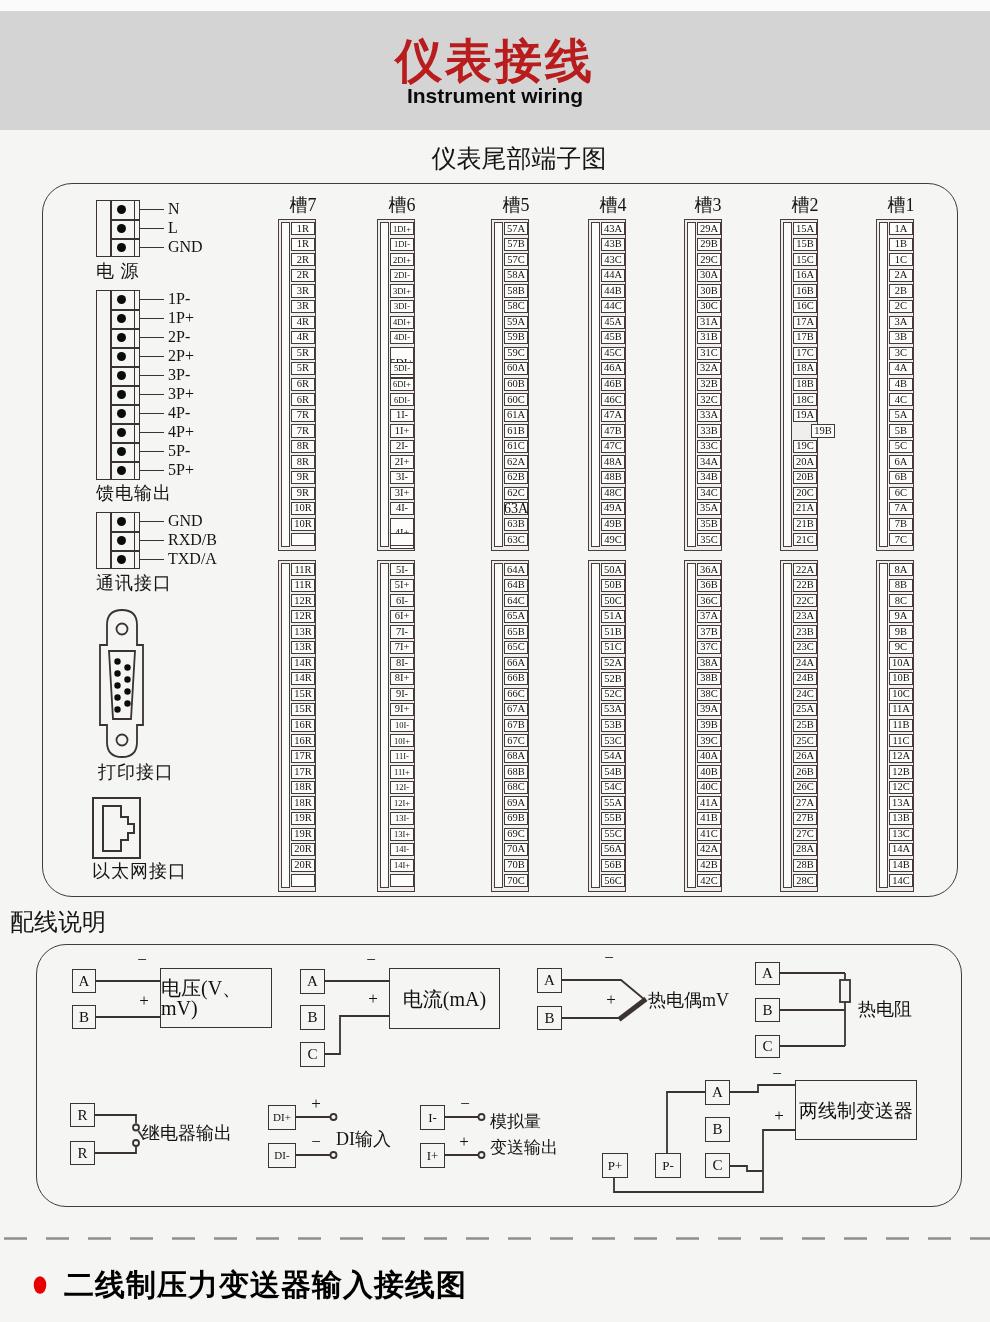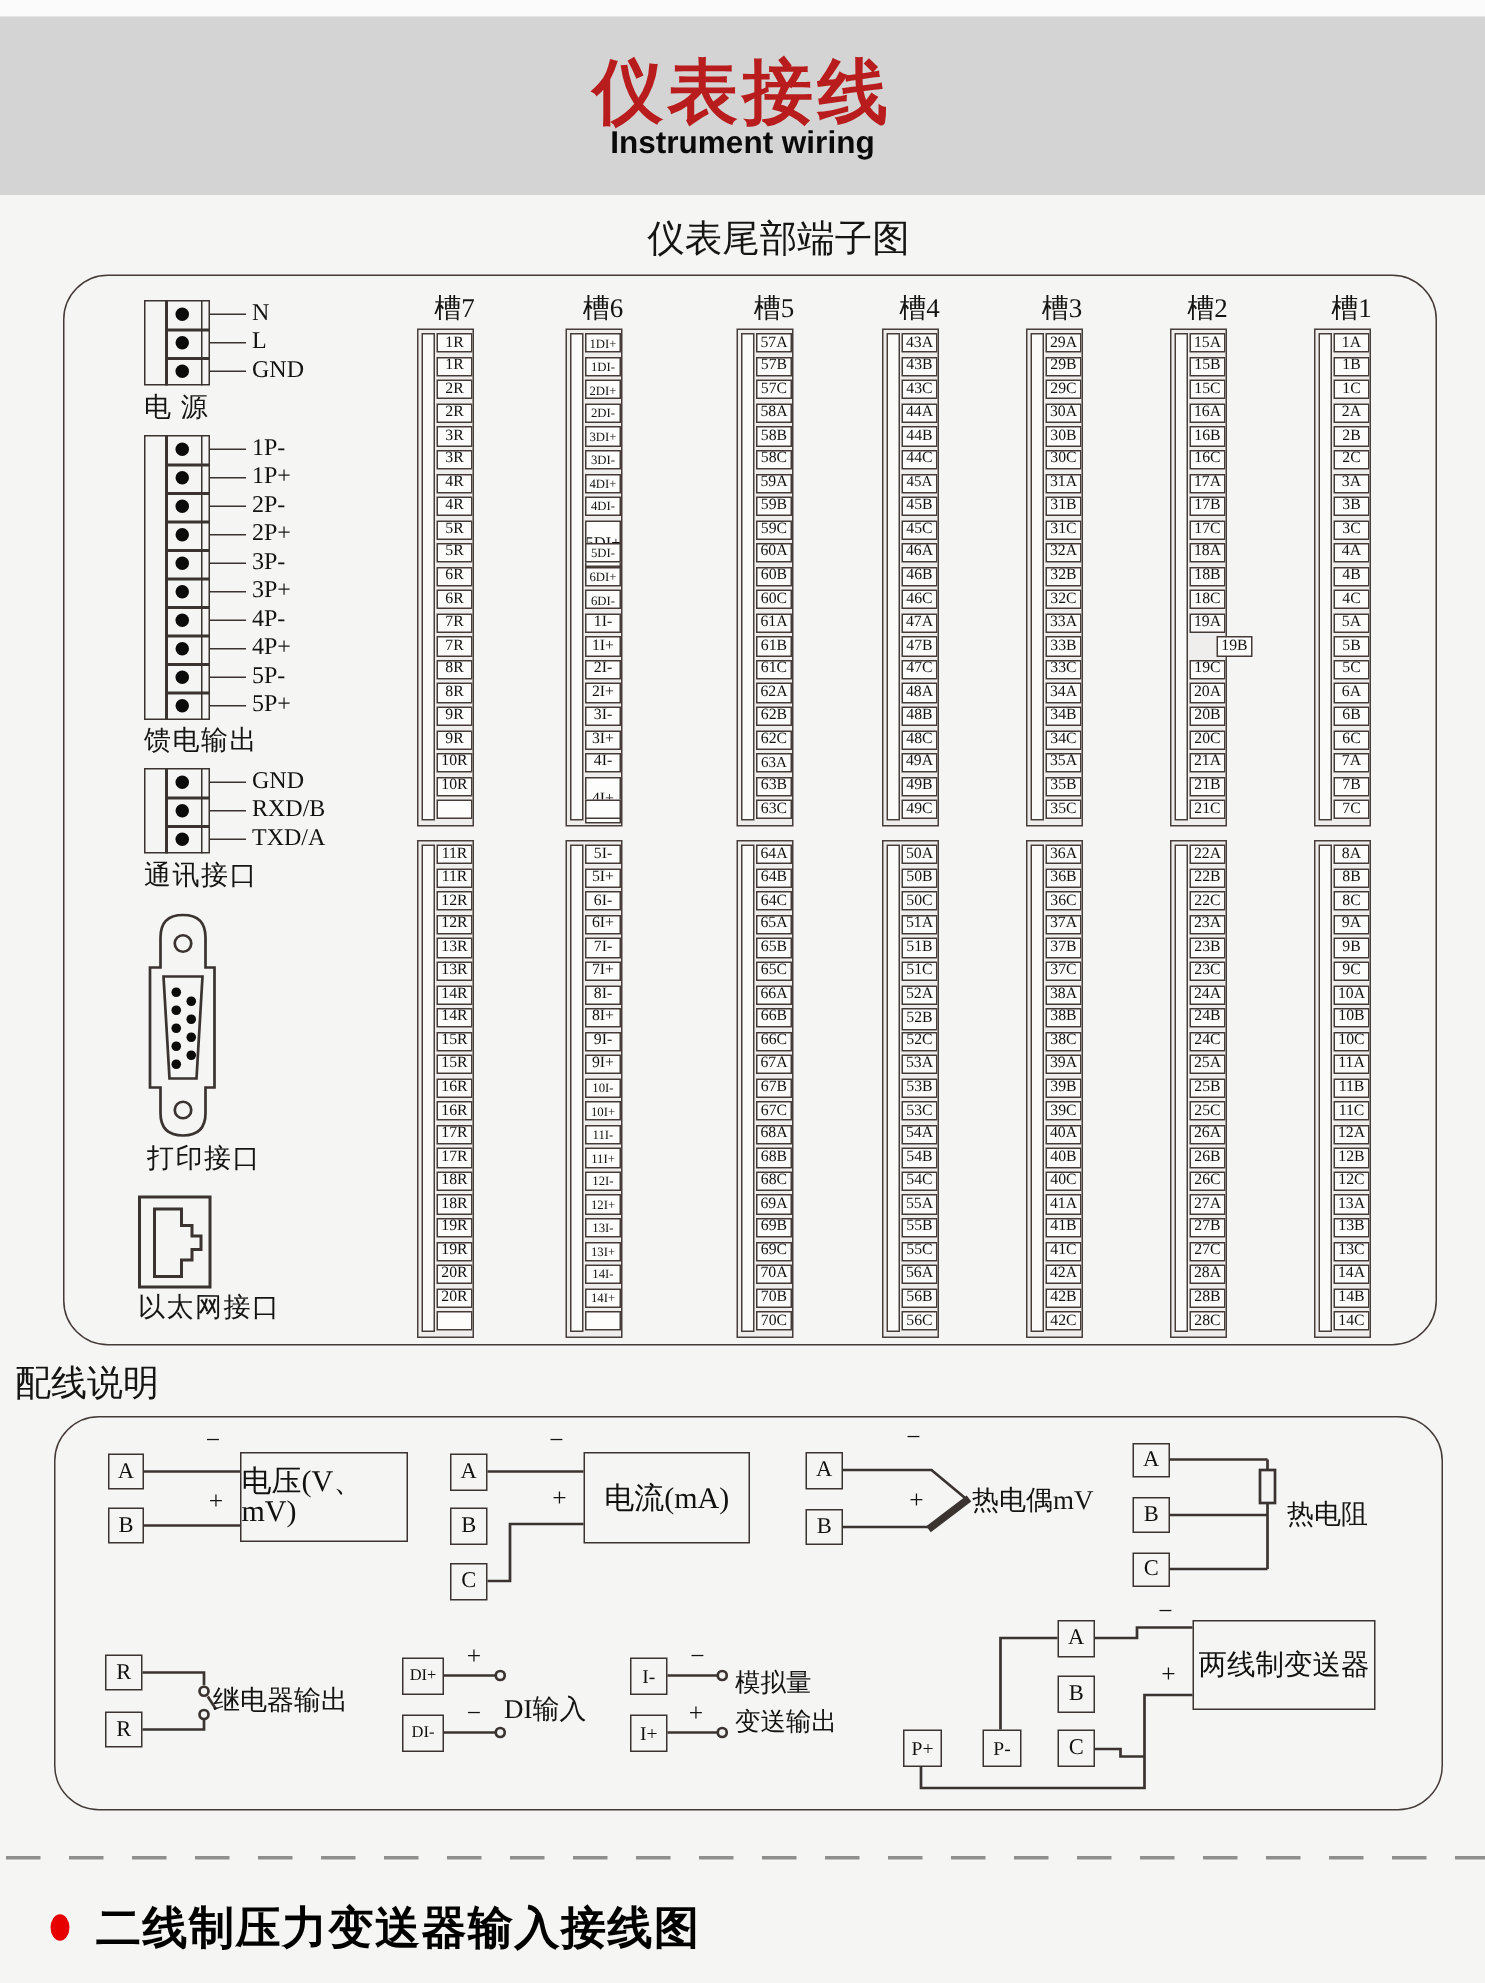--- a/index.html
+++ b/index.html
@@ -236,21 +236,21 @@
     <div class="abs cell" style="left: 504px; top: 346.6px; width: 24px; height: 13.2px; font-size: 10.5px;">59C</div>
     <div class="abs cell" style="left: 504px; top: 362.15px; width: 24px; height: 13.2px; font-size: 10.5px;">60A</div>
     <div class="abs cell" style="left: 504px; top: 377.7px; width: 24px; height: 13.2px; font-size: 10.5px;">60B</div>
     <div class="abs cell" style="left: 504px; top: 393.25px; width: 24px; height: 13.2px; font-size: 10.5px;">60C</div>
     <div class="abs cell" style="left: 504px; top: 408.8px; width: 24px; height: 13.2px; font-size: 10.5px;">61A</div>
     <div class="abs cell" style="left: 504px; top: 424.35px; width: 24px; height: 13.2px; font-size: 10.5px;">61B</div>
     <div class="abs cell" style="left: 504px; top: 439.9px; width: 24px; height: 13.2px; font-size: 10.5px;">61C</div>
     <div class="abs cell" style="left: 504px; top: 455.45px; width: 24px; height: 13.2px; font-size: 10.5px;">62A</div>
     <div class="abs cell" style="left: 504px; top: 471px; width: 24px; height: 13.2px; font-size: 10.5px;">62B</div>
     <div class="abs cell" style="left: 504px; top: 486.55px; width: 24px; height: 13.2px; font-size: 10.5px;">62C</div>
-    <div class="abs cell" style="left: 504px; top: 502.1px; width: 24px; height: 13.2px; font-size: 10px;">63A</div>
+    <div class="abs cell" style="left: 504px; top: 502.1px; width: 24px; height: 13.2px; font-size: 14px;">63A</div>
     <div class="abs cell" style="left: 504px; top: 517.65px; width: 24px; height: 13.2px; font-size: 10.5px;">63B</div>
     <div class="abs cell" style="left: 504px; top: 533.2px; width: 24px; height: 13.2px; font-size: 10.5px;">63C</div>
     <div class="abs strip" style="left: 491px; top: 560px; width: 38px; height: 332px;"></div>
     <div class="abs strip-left" style="left: 494px; top: 563px; width: 9px; height: 325px;"></div>
     <div class="abs cell" style="left: 504px; top: 563.2px; width: 24px; height: 13.2px; font-size: 10.5px;">64A</div>
     <div class="abs cell" style="left: 504px; top: 578.75px; width: 24px; height: 13.2px; font-size: 10.5px;">64B</div>
     <div class="abs cell" style="left: 504px; top: 594.3px; width: 24px; height: 13.2px; font-size: 10.5px;">64C</div>
     <div class="abs cell" style="left: 504px; top: 609.85px; width: 24px; height: 13.2px; font-size: 10.5px;">65A</div>
     <div class="abs cell" style="left: 504px; top: 625.4px; width: 24px; height: 13.2px; font-size: 10.5px;">65B</div>
     <div class="abs cell" style="left: 504px; top: 640.95px; width: 24px; height: 13.2px; font-size: 10.5px;">65C</div>

